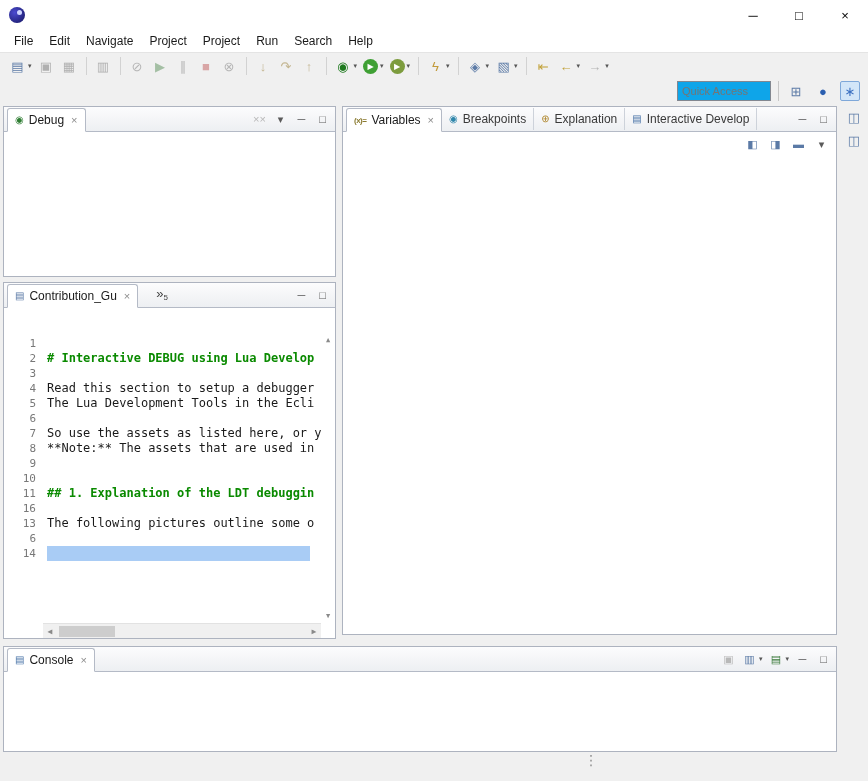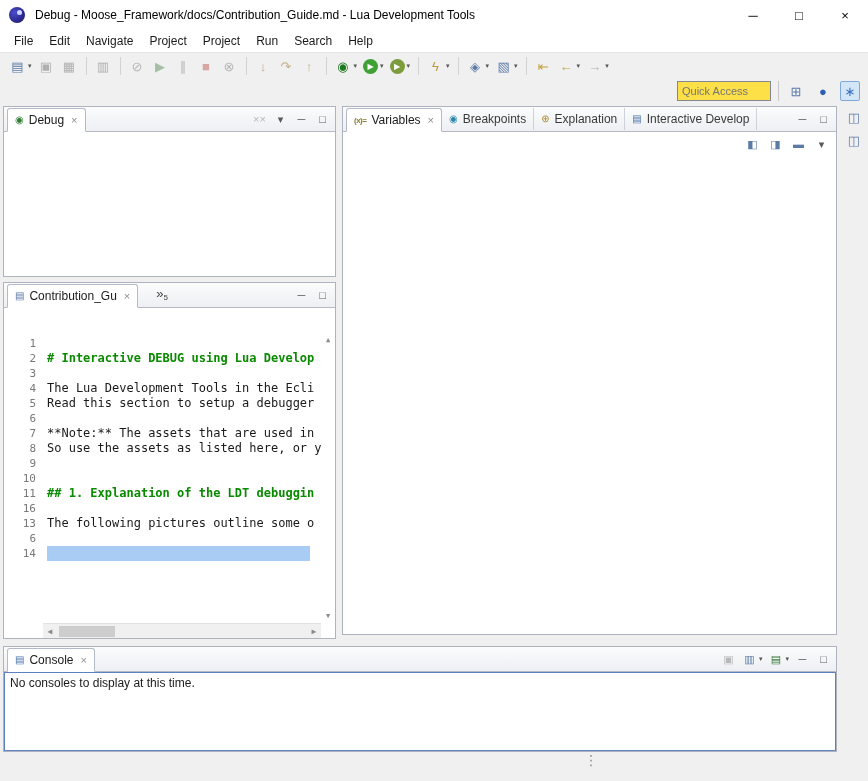--- a/index.html
+++ b/index.html
@@ -22,21 +22,21 @@
   
   .toolbar{position:absolute;left:0;top:52px;right:0;height:26px;background:#f0f0f0;border-top:1px solid #e4e4e4;
     display:flex;align-items:center;padding-left:6px}
   .tbtn{display:inline-flex;align-items:center;height:22px;padding:0 2px;margin:0 1px}
   .tbtn .g{width:17px;text-align:center;font-size:13px;line-height:17px}
   .tbtn .g.circle{width:15px;height:15px;border-radius:50%;color:#fff;font-size:8px;line-height:15px;text-align:center}
   .tbtn .dd{font-size:7px;color:#555;margin-left:2px}
   .tsep{width:1px;height:18px;background:#d2d2d2;margin:0 5px;display:inline-block}
   
   .qa-row{position:absolute;left:0;top:78px;right:0;height:26px;display:flex;align-items:center;justify-content:flex-end;padding-right:8px;gap:7px}
-  .quick-access{width:84px;height:18px;border:1px solid #828790;font-size:11px;padding:0 4px;font-family:inherit;color:#333;background:#fde047;box-sizing:content-box}
+  .quick-access{width:84px;height:18px;border:1px solid #828790;font-size:11px;padding:0 4px;font-family:inherit;color:#333;background:#0ea5e9;box-sizing:content-box}
   .qa-sep{width:1px;height:20px;background:#c6c6c6}
   .p-icon{width:20px;height:20px;display:flex;align-items:center;justify-content:center;font-size:13px}
   .p-icon.active{background:#d3e6f8;border:1px solid #7fa8d9;border-radius:2px;box-sizing:border-box}
   
   .panel{position:absolute;background:#fff;border:1px solid #adb3bf;box-sizing:border-box}
   .tabbar{position:relative;height:25px;background:linear-gradient(#fcfcfd,#edeff2);
     border-bottom:1px solid #b4bac6;display:flex;align-items:flex-end;padding-left:3px;box-sizing:border-box}
   .tab{height:24px;box-sizing:border-box;display:inline-flex;align-items:center;gap:5px;padding:0 7px;
     border:1px solid #b4bac6;border-bottom:1px solid #fff;border-radius:3px 3px 0 0;background:#fff;margin-bottom:-1px;white-space:nowrap}
   .tab.inactive{border:none;border-right:1px solid #cdd2da;border-radius:0;background:none;height:22px;margin-bottom:1px;color:#3a3a3a}
@@ -77,21 +77,20 @@
   #right-trim{position:absolute;right:2px;top:110px;width:24px;display:flex;flex-direction:column;gap:8px;align-items:center}
   .trim-ic{font-size:13px;color:#5b7aa6}
   .statusbar{position:absolute;left:0;right:0;bottom:0;height:29px;background:#f0f0f0}
   .sash-dots{position:absolute;left:584px;top:753px;color:#8f8f8f;font-size:14px;line-height:14px}
 </style>
 </head>
 <body>
 
 <div class="titlebar">
   <span class="app-icon"></span>
-  <span class="title-text">Debug - Moose_Framework/docs/Contribution_Guide.md - Lua Development Tools</span>
   <div class="win-controls">
       <div class="win-btn">─</div>
       <div class="win-btn">□</div>
       <div class="win-btn">×</div>
     </div>
 </div>
 
 <div class="menubar">
     <span class="menu-item">File</span>
     <span class="menu-item">Edit</span>
@@ -255,25 +254,25 @@
         <div class="g-num">11</div>
         <div class="g-num">16</div>
         <div class="g-num">13</div>
         <div class="g-num">6</div>
         <div class="g-num">14</div>
       </div>
     <div id="editor-code">
         <div class="cl"></div>
         <div class="cl hd"># Interactive DEBUG using Lua Develop</div>
         <div class="cl"></div>
+        <div class="cl">Read this section to setup a debugger</div>
         <div class="cl">The Lua Development Tools in the Ecli</div>
-        <div class="cl">Read this section to setup a debugger</div>
-        <div class="cl"></div>
+        <div class="cl"></div>
+        <div class="cl">So use the assets as listed here, or y</div>
         <div class="cl">**Note:** The assets that are used in</div>
-        <div class="cl">So use the assets as listed here, or y</div>
         <div class="cl"></div>
         <div class="cl"></div>
         <div class="cl hd">## 1. Explanation of the LDT debuggin</div>
         <div class="cl"></div>
         <div class="cl">The following pictures outline some o</div>
         <div class="cl"></div>
         <div class="cl sel"></div>
       </div>
     <div id="editor-vscroll">
       <div class="vs-up">▲</div>
@@ -361,19 +360,16 @@
           <span class="dd">▾</span>
         </span>
         <span class="tbtn">
           <span class="g" style="color: rgb(90, 90, 90);">─</span>
         </span>
         <span class="tbtn">
           <span class="g" style="color: rgb(90, 90, 90);">□</span>
         </span>
       </div>
   </div>
-  <div id="console-content">
-    <span>No consoles to display at this time.</span>
-  </div>
 </div>
 
 <div class="statusbar"></div>
 <div class="sash-dots">⋮</div>
 
 </body></html>

